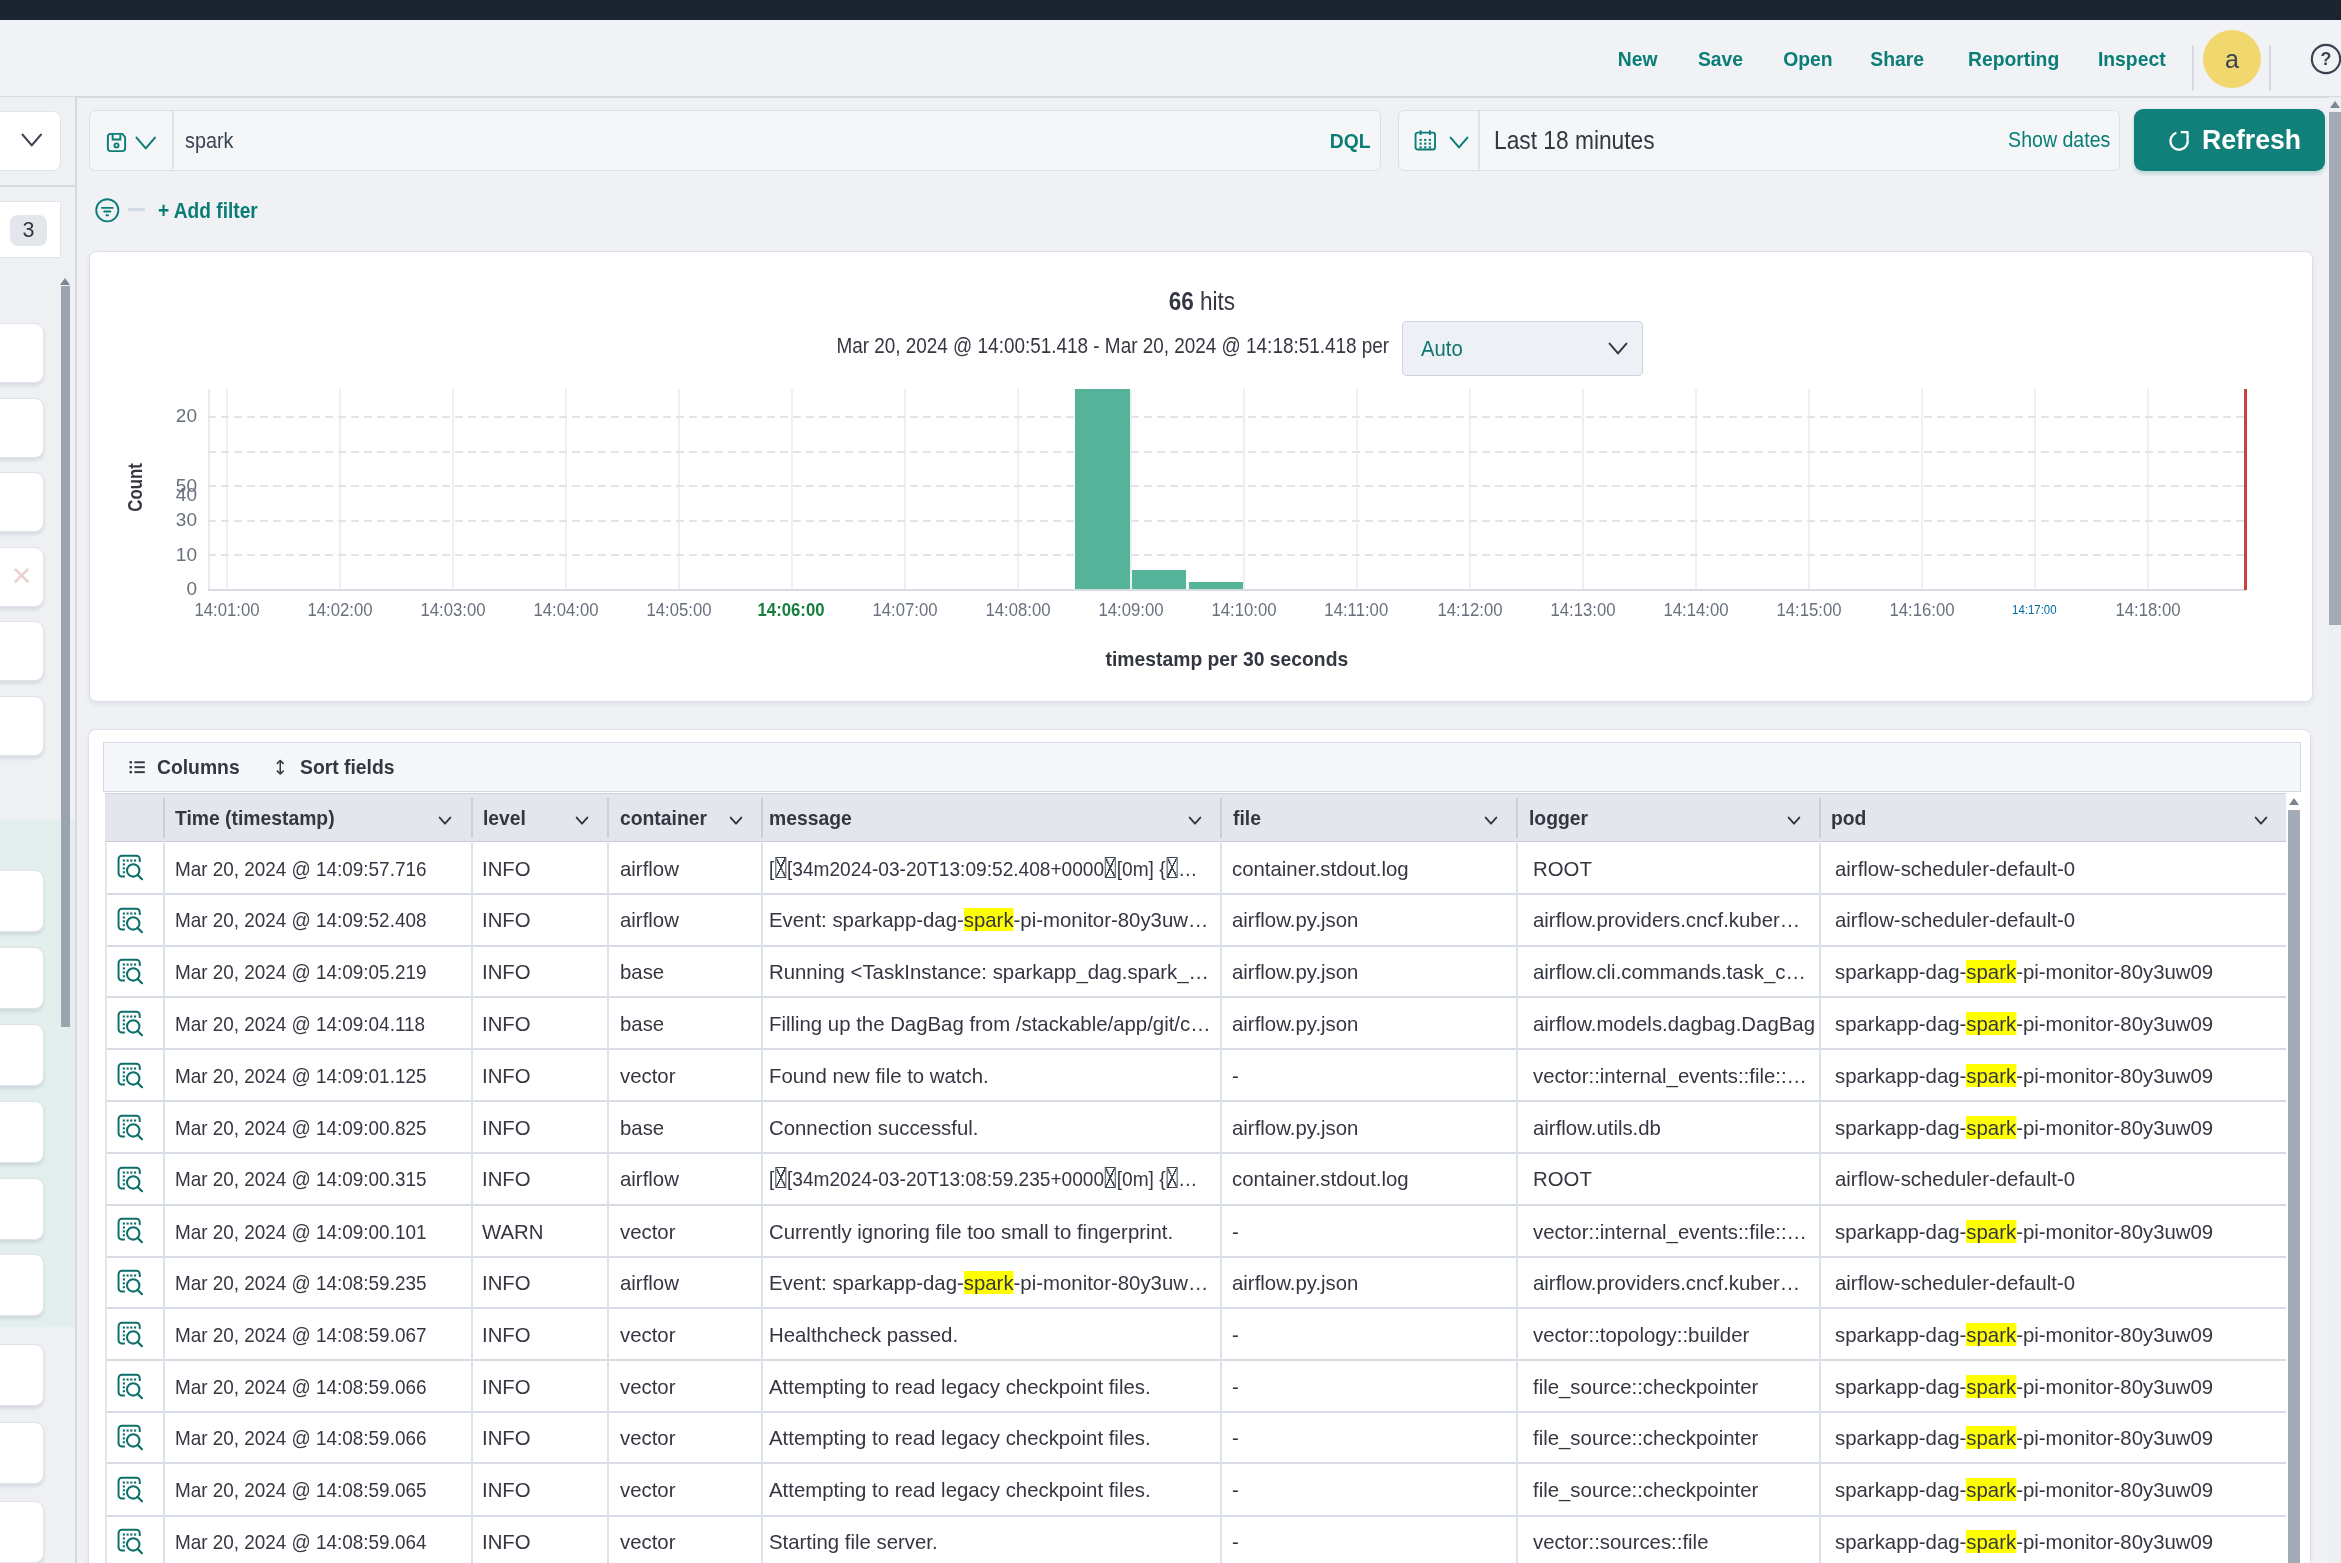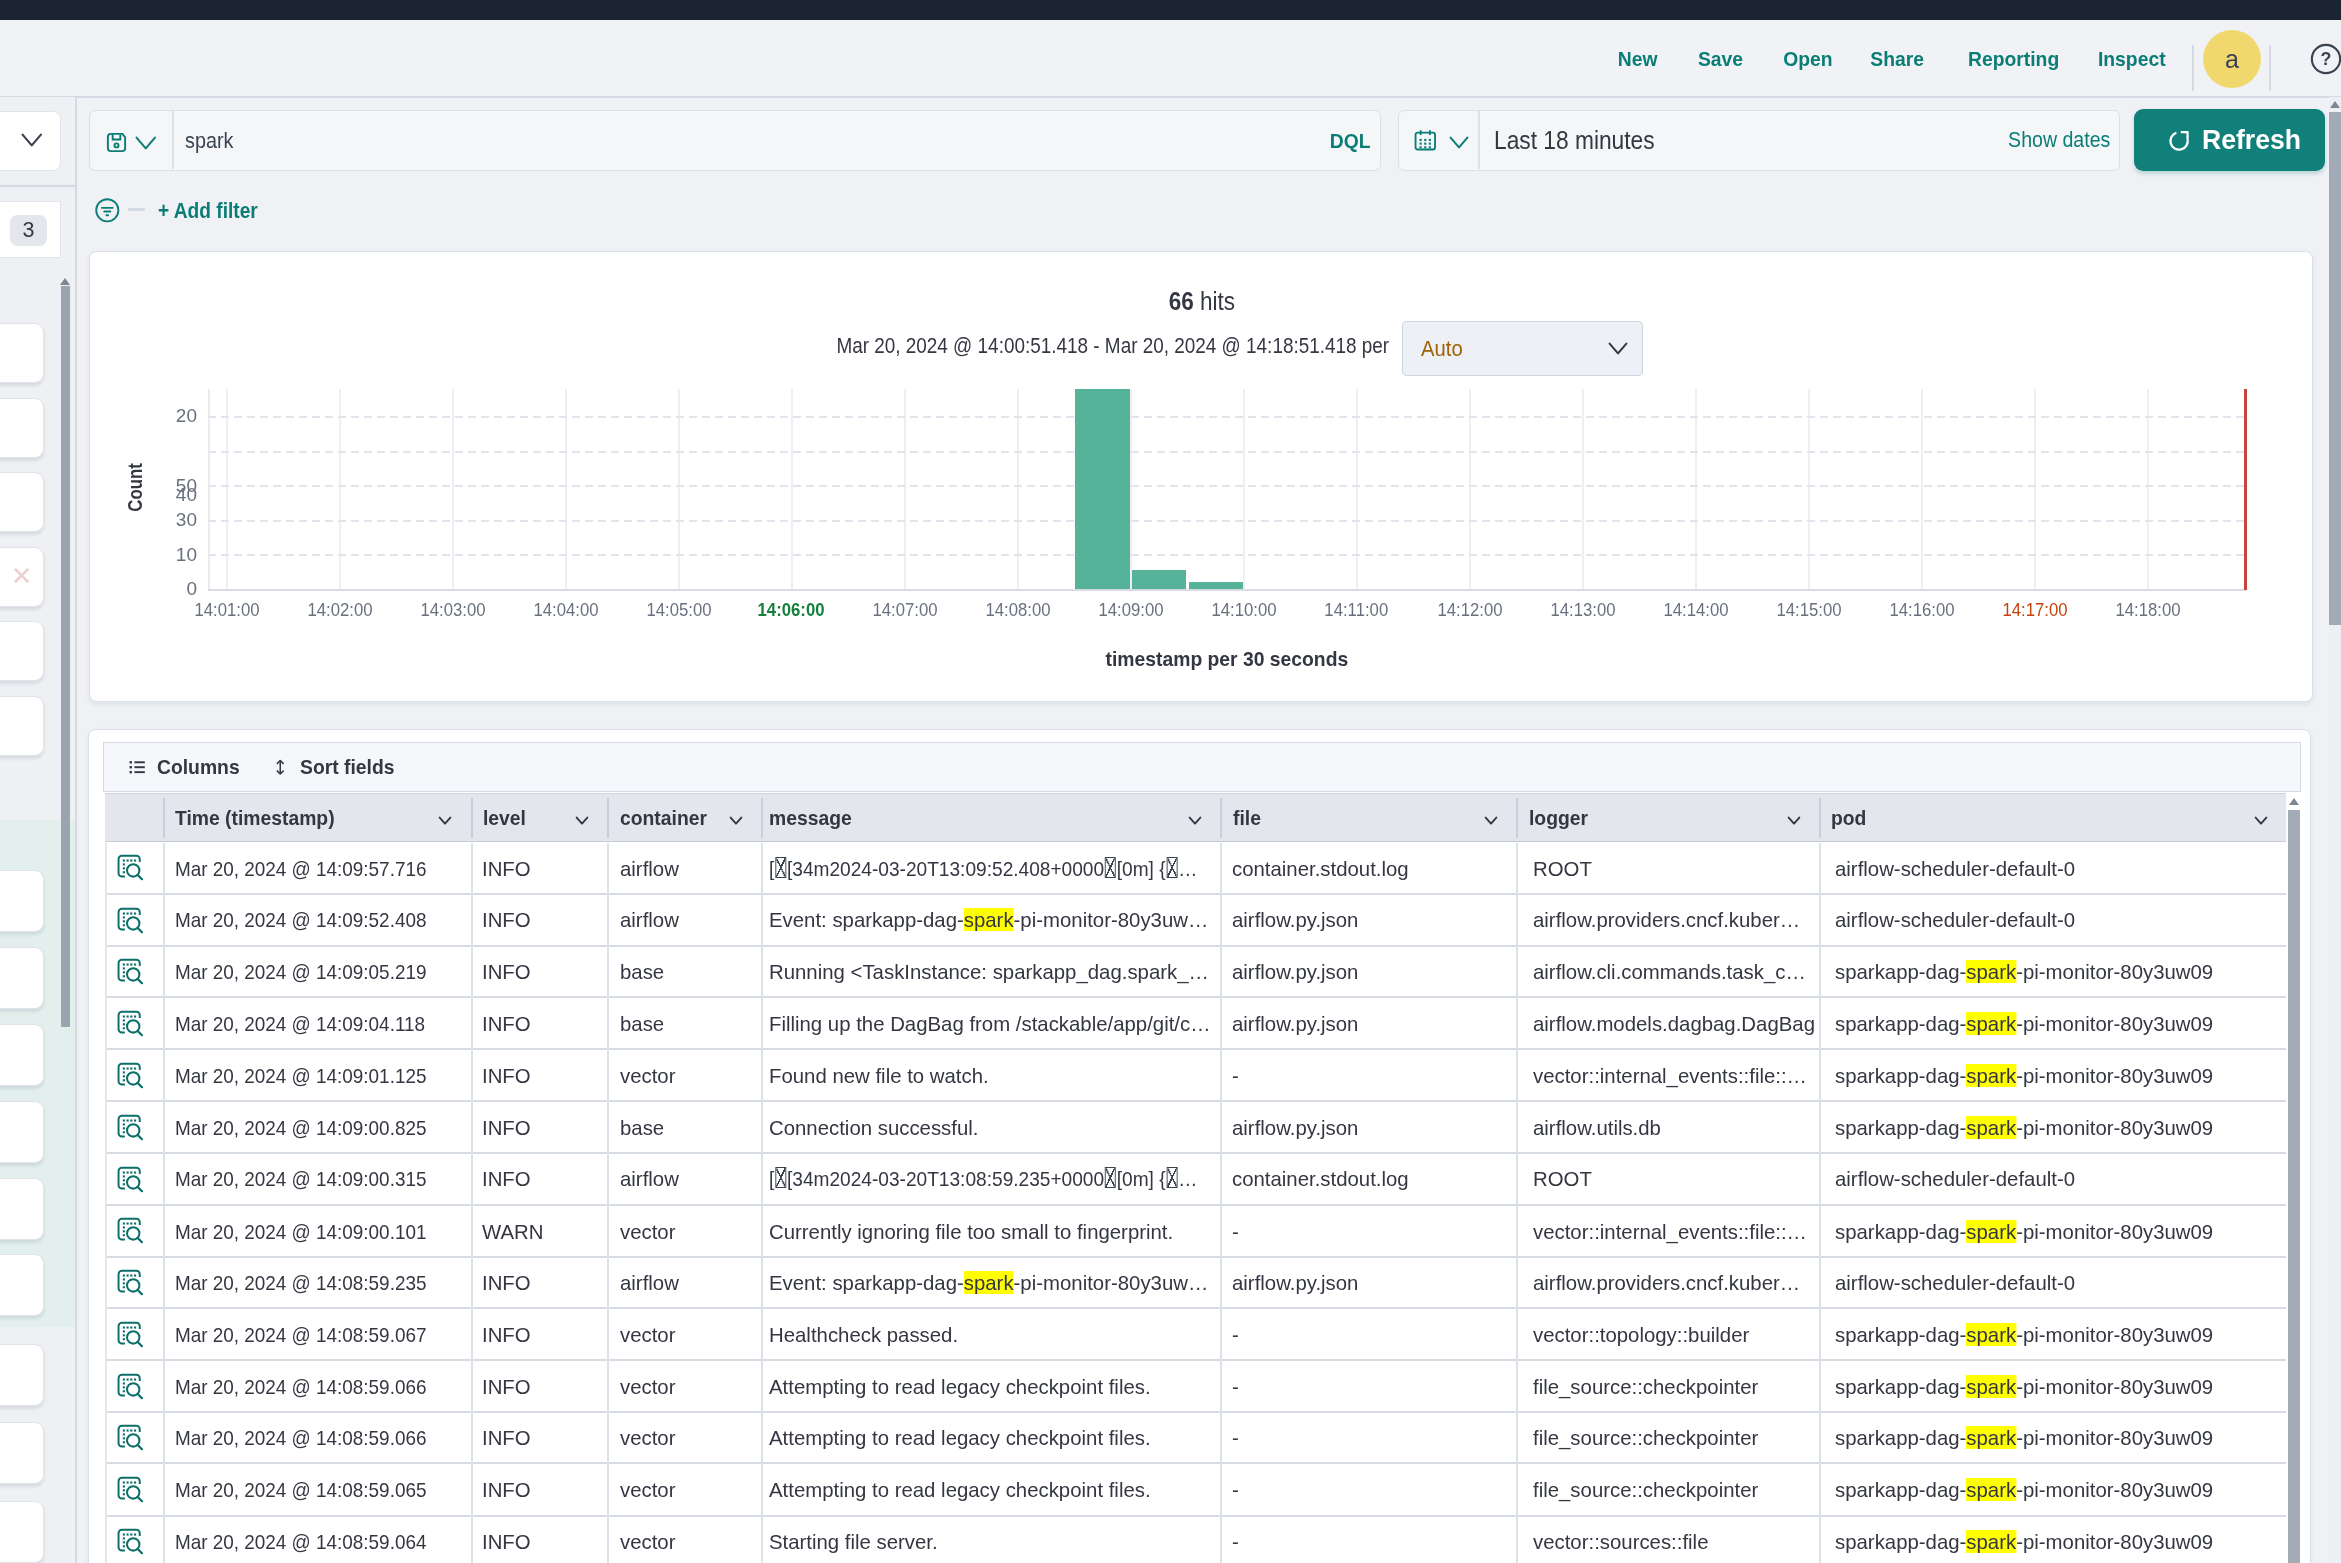--- a/index.html
+++ b/index.html
@@ -102,21 +102,21 @@
 <div class="a" style="left:95px;top:198px;width:24.6px;height:24.6px;"><svg style="" width="24.6" height="24.6" viewBox="0 0 24 24" fill="none">
       <circle cx="12" cy="12" r="10.8" stroke="#0a7d76" stroke-width="1.8"></circle>
       <path d="M6.7 9.6 h10.6 M9 13.2 h6 M11.2 16.8 h1.6" stroke="#0a7d76" stroke-width="1.8" stroke-linecap="round"></path>
     </svg></div>
 <div class="a" style="left:128px;top:208px;width:17px;height:3.1px;background:#d3dae6;"></div>
 <div class="a" style="left:158px;top:195px;width:231px;height:31px;line-height:31px;font-size:22px;font-weight:700;color:#0a7d76;"><span class="t s87">+ Add filter</span></div>
 <div class="a" style="left:89px;top:251px;width:2224px;height:451px;background:#fff;border:1.5px solid #dadfe8;border-radius:7.7px;box-shadow:0 2.3px 4.6px rgba(120,130,150,.12);"></div>
 <div class="a" style="left:894px;top:286px;width:615px;height:31px;text-align:center;line-height:31px;font-size:25px;"><span class="tc s90"><b>66</b> hits</span></div>
 <div class="a" style="left:620px;top:331px;width:769px;height:31px;text-align:right;line-height:31px;font-size:21.5px;"><span class="tr s88">Mar 20, 2024 @ 14:00:51.418 - Mar 20, 2024 @ 14:18:51.418 per</span></div>
 <div class="a" style="left:1402px;top:321px;width:241px;height:55px;background:#edf0f5;border:1.5px solid #ccd4e0;border-radius:4.6px;"></div>
-<div class="a" style="left:1421px;top:321px;width:154px;height:48px;line-height:55px;font-size:22px;color:#a16207;"><span class="t">Auto</span></div>
+<div class="a" style="left:1421px;top:321px;width:154px;height:48px;line-height:55px;font-size:22px;color:#0f766e;"><span class="t">Auto</span></div>
 <div class="a" style="left:1608px;top:342px;width:20px;height:13px;"><svg style="" width="20" height="13" viewBox="0 0 26 17" fill="none">
       <path d="M2 2 L13.0 15 L24 2" stroke="#343741" stroke-width="2.6" stroke-linecap="round" stroke-linejoin="round"></path>
     </svg></div>
 <div class="a" style="left:226px;top:389px;width:1.5px;height:200px;background:#edeff3;"></div>
 <div class="a" style="left:165px;top:598px;width:123px;height:23px;text-align:center;line-height:23px;font-size:19px;color:#69707d;"><span class="tc s88">14:01:00</span></div>
 <div class="a" style="left:339px;top:389px;width:1.5px;height:200px;background:#edeff3;"></div>
 <div class="a" style="left:278px;top:598px;width:123px;height:23px;text-align:center;line-height:23px;font-size:19px;color:#69707d;"><span class="tc s88">14:02:00</span></div>
 <div class="a" style="left:452px;top:389px;width:1.5px;height:200px;background:#edeff3;"></div>
 <div class="a" style="left:391px;top:598px;width:123px;height:23px;text-align:center;line-height:23px;font-size:19px;color:#69707d;"><span class="tc s88">14:03:00</span></div>
 <div class="a" style="left:565px;top:389px;width:1.5px;height:200px;background:#edeff3;"></div>
@@ -139,21 +139,21 @@
 <div class="a" style="left:1408px;top:598px;width:123px;height:23px;text-align:center;line-height:23px;font-size:19px;color:#69707d;"><span class="tc s88">14:12:00</span></div>
 <div class="a" style="left:1582px;top:389px;width:1.5px;height:200px;background:#edeff3;"></div>
 <div class="a" style="left:1521px;top:598px;width:123px;height:23px;text-align:center;line-height:23px;font-size:19px;color:#69707d;"><span class="tc s88">14:13:00</span></div>
 <div class="a" style="left:1695px;top:389px;width:1.5px;height:200px;background:#edeff3;"></div>
 <div class="a" style="left:1634px;top:598px;width:123px;height:23px;text-align:center;line-height:23px;font-size:19px;color:#69707d;"><span class="tc s88">14:14:00</span></div>
 <div class="a" style="left:1808px;top:389px;width:1.5px;height:200px;background:#edeff3;"></div>
 <div class="a" style="left:1747px;top:598px;width:123px;height:23px;text-align:center;line-height:23px;font-size:19px;color:#69707d;"><span class="tc s88">14:15:00</span></div>
 <div class="a" style="left:1921px;top:389px;width:1.5px;height:200px;background:#edeff3;"></div>
 <div class="a" style="left:1860px;top:598px;width:123px;height:23px;text-align:center;line-height:23px;font-size:19px;color:#69707d;"><span class="tc s88">14:16:00</span></div>
 <div class="a" style="left:2034px;top:389px;width:1.5px;height:200px;background:#edeff3;"></div>
-<div class="a" style="left:1973px;top:598px;width:123px;height:23px;text-align:center;line-height:23px;font-size:19px;color:#c2410c;"><span class="tc s88">14:17:00</span></div>
+<div class="a" style="left:1973px;top:598px;width:123px;height:23px;text-align:center;line-height:23px;font-size:13px;color:#0369a1;"><span class="tc s88">14:17:00</span></div>
 <div class="a" style="left:2147px;top:389px;width:1.5px;height:200px;background:#edeff3;"></div>
 <div class="a" style="left:2086px;top:598px;width:123px;height:23px;text-align:center;line-height:23px;font-size:19px;color:#69707d;"><span class="tc s88">14:18:00</span></div>
 <div class="a" style="left:208px;top:389px;width:1.5px;height:200px;background:#e8ebef;"></div>
 <div class="a" style="left:208px;top:416px;width:2038px;height:1.5px;background:repeating-linear-gradient(90deg,#e1e4ea 0 7.7px,transparent 7.7px 13px);"></div>
 <div class="a" style="left:135px;top:404px;width:62px;height:23px;text-align:right;line-height:23px;font-size:19px;color:#69707d;">20</div>
 <div class="a" style="left:208px;top:451px;width:2038px;height:1.5px;background:repeating-linear-gradient(90deg,#e1e4ea 0 7.7px,transparent 7.7px 13px);"></div>
 <div class="a" style="left:135px;top:439px;width:62px;height:23px;text-align:right;line-height:23px;font-size:19px;color:#69707d;margin-top:44px;">40</div>
 <div class="a" style="left:208px;top:485px;width:2038px;height:1.5px;background:repeating-linear-gradient(90deg,#e1e4ea 0 7.7px,transparent 7.7px 13px);"></div>
 <div class="a" style="left:135px;top:474px;width:62px;height:23px;text-align:right;line-height:23px;font-size:19px;color:#69707d;">50</div>
 <div class="a" style="left:208px;top:520px;width:2038px;height:1.5px;background:repeating-linear-gradient(90deg,#e1e4ea 0 7.7px,transparent 7.7px 13px);"></div>

